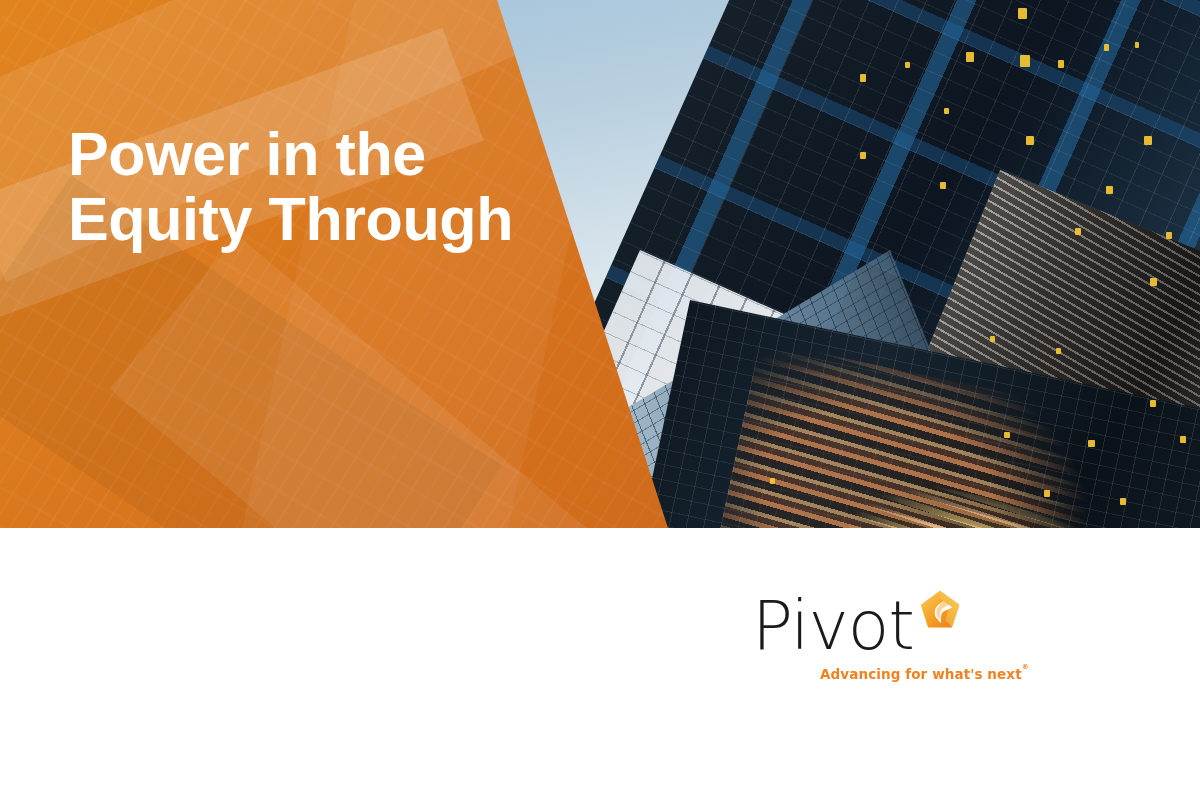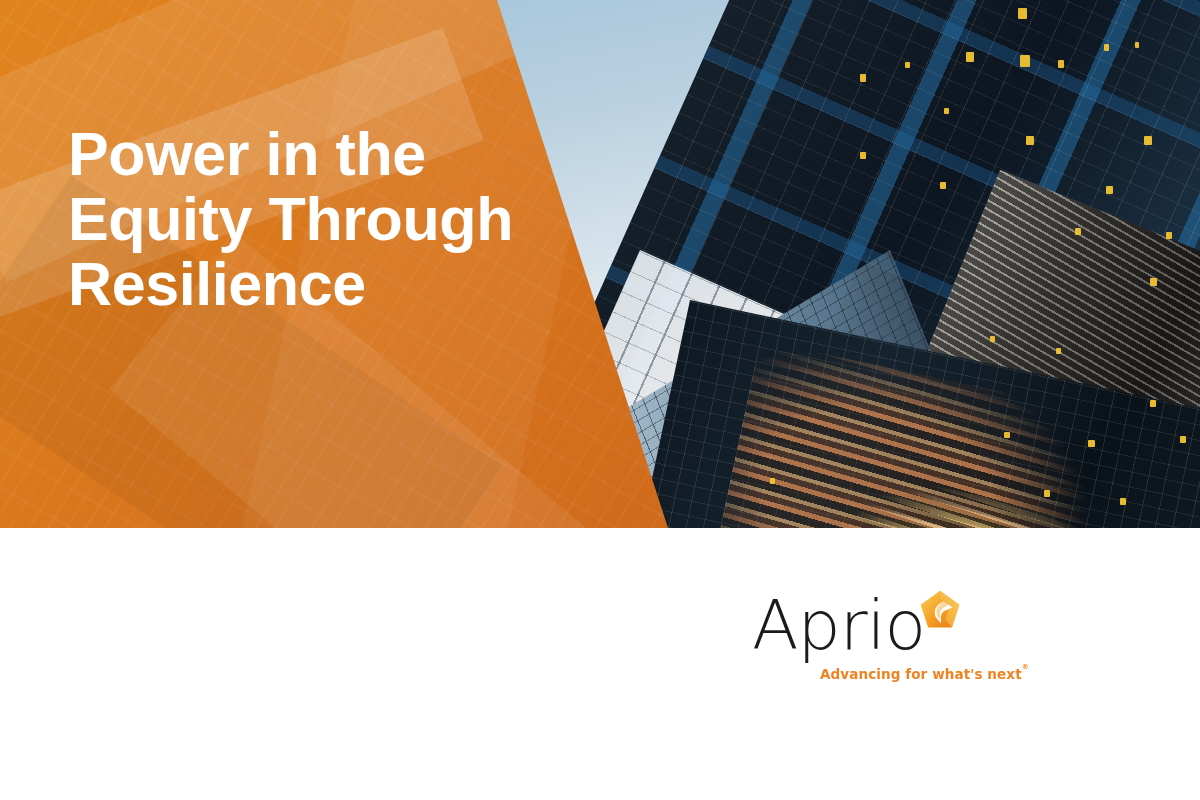--- a/index.html
+++ b/index.html
@@ -277,27 +277,26 @@
       <div class="orange-shape os1"></div>
       <div class="orange-shape os2"></div>
       <div class="orange-shape os3"></div>
       <div class="orange-shape os4"></div>
       <div class="orange-shape os5"></div>
     </div>
 
     <div class="title-block">
       <div class="title-line">Power in the</div>
       <div class="title-line">Equity Through</div>
-      <div class="title-line">Resilience</div>
     </div>
   </div>
 
   <div class="logo-wrap">
 
-    <div class="logo-word">Aprio</div>
+    <div class="logo-word">Pivot</div>
     <div class="logo-reg">®</div>
 
     <div class="logo-mark">
       <svg viewBox="0 0 100 100" width="44" height="44" aria-hidden="true">
         <defs>
           <linearGradient id="pgA" x1="0" y1="0" x2="1" y2="1">
             <stop offset="0%" stop-color="#F9D15B"></stop>
             <stop offset="55%" stop-color="#F59B22"></stop>
             <stop offset="100%" stop-color="#E8791A"></stop>
           </linearGradient>

